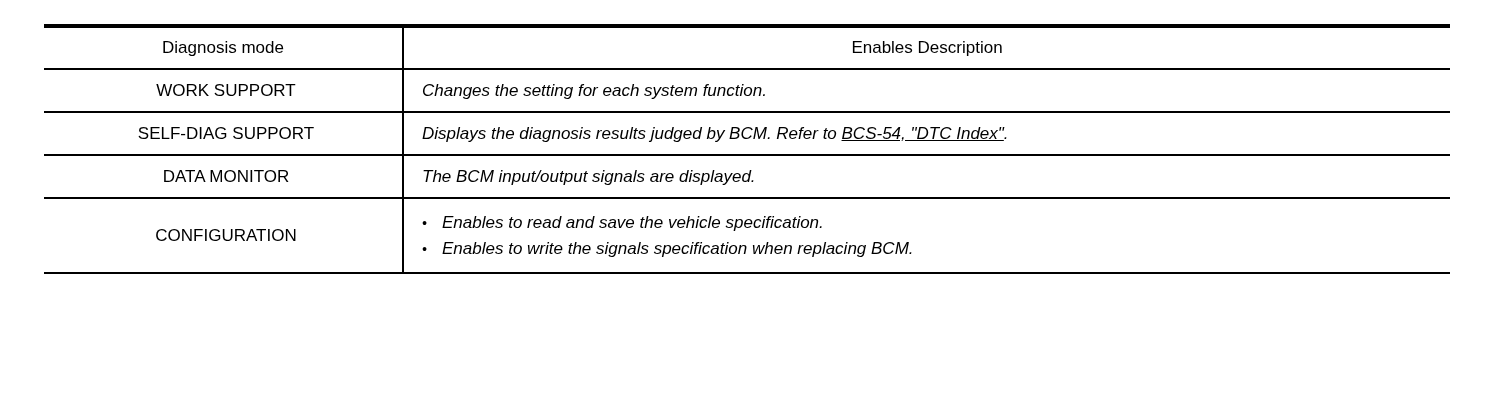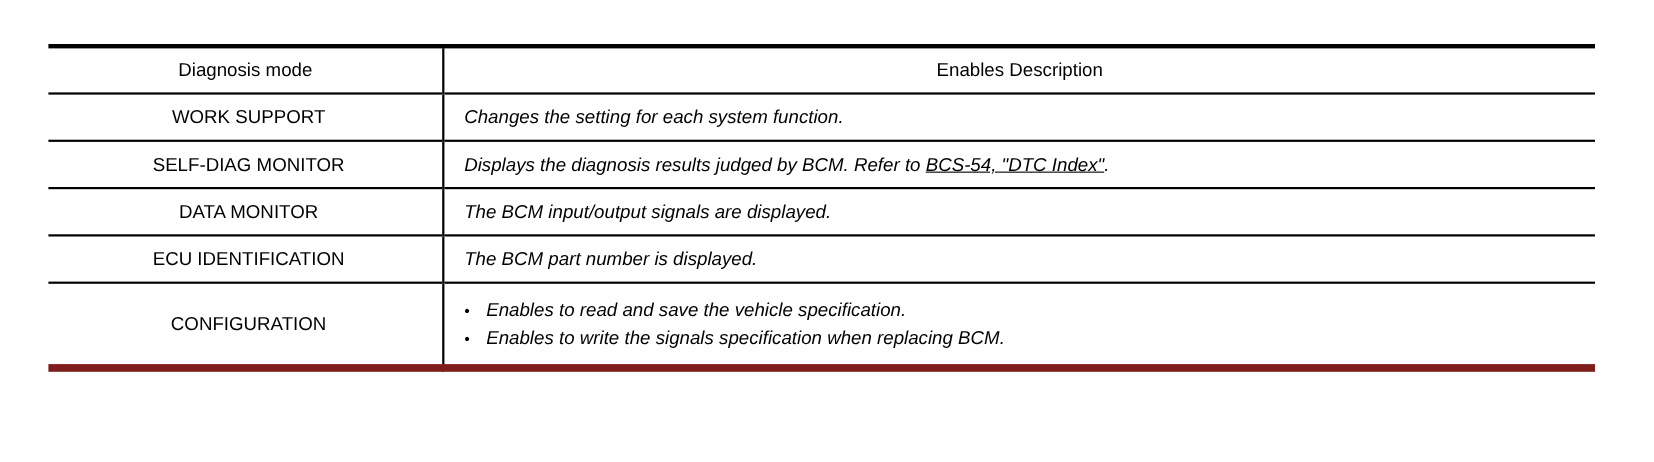--- a/index.html
+++ b/index.html
@@ -11,26 +11,26 @@
     position: relative;
     width: 1504px;
     height: 420px;
     font-family: "Liberation Sans", sans-serif;
     color: #000000;
     overflow: hidden;
   }
   table.doc-table {
     position: absolute;
     left: 44px;
-    top: 40px;
+    top: 24px;
     width: 1406px;
     border-collapse: collapse;
     table-layout: fixed;
     border-top: 4px solid #000;
-    border-bottom: 7px solid #7f1d1d;
+    border-bottom: 2px solid #7f1d1d;
     font-size: 17px;
   }
   table.doc-table tr {
     border-bottom: 2px solid #000;
   }
   table.doc-table th,
   table.doc-table td {
     font-weight: normal;
     vertical-align: middle;
     background: #ffffff;
@@ -88,30 +88,26 @@
       <th class="col-mode">Diagnosis mode</th>
       <th class="col-desc">Enables Description</th>
     </tr>
   </thead>
   <tbody>
     <tr>
       <td class="cell-mode">WORK SUPPORT</td>
       <td class="cell-desc">Changes the setting for each system function.</td>
     </tr>
     <tr>
-      <td class="cell-mode">SELF-DIAG MONITOR</td>
+      <td class="cell-mode">SELF-DIAG SUPPORT</td>
       <td class="cell-desc"><span>Displays the diagnosis results judged by BCM. Refer to </span><a class="ref-link">BCS-54, "DTC Index"</a><span>.</span></td>
     </tr>
     <tr>
       <td class="cell-mode">DATA MONITOR</td>
       <td class="cell-desc">The BCM input/output signals are displayed.</td>
-    </tr>
-    <tr>
-      <td class="cell-mode">ECU IDENTIFICATION</td>
-      <td class="cell-desc">The BCM part number is displayed.</td>
     </tr>
     <tr class="row-tall">
       <td class="cell-mode">CONFIGURATION</td>
       <td class="cell-desc">
         <div class="bullet-line">
           <span class="bullet-marker">•</span>
           <span class="bullet-text">Enables to read and save the vehicle specification.</span>
         </div>
         <div class="bullet-line">
           <span class="bullet-marker">•</span>

